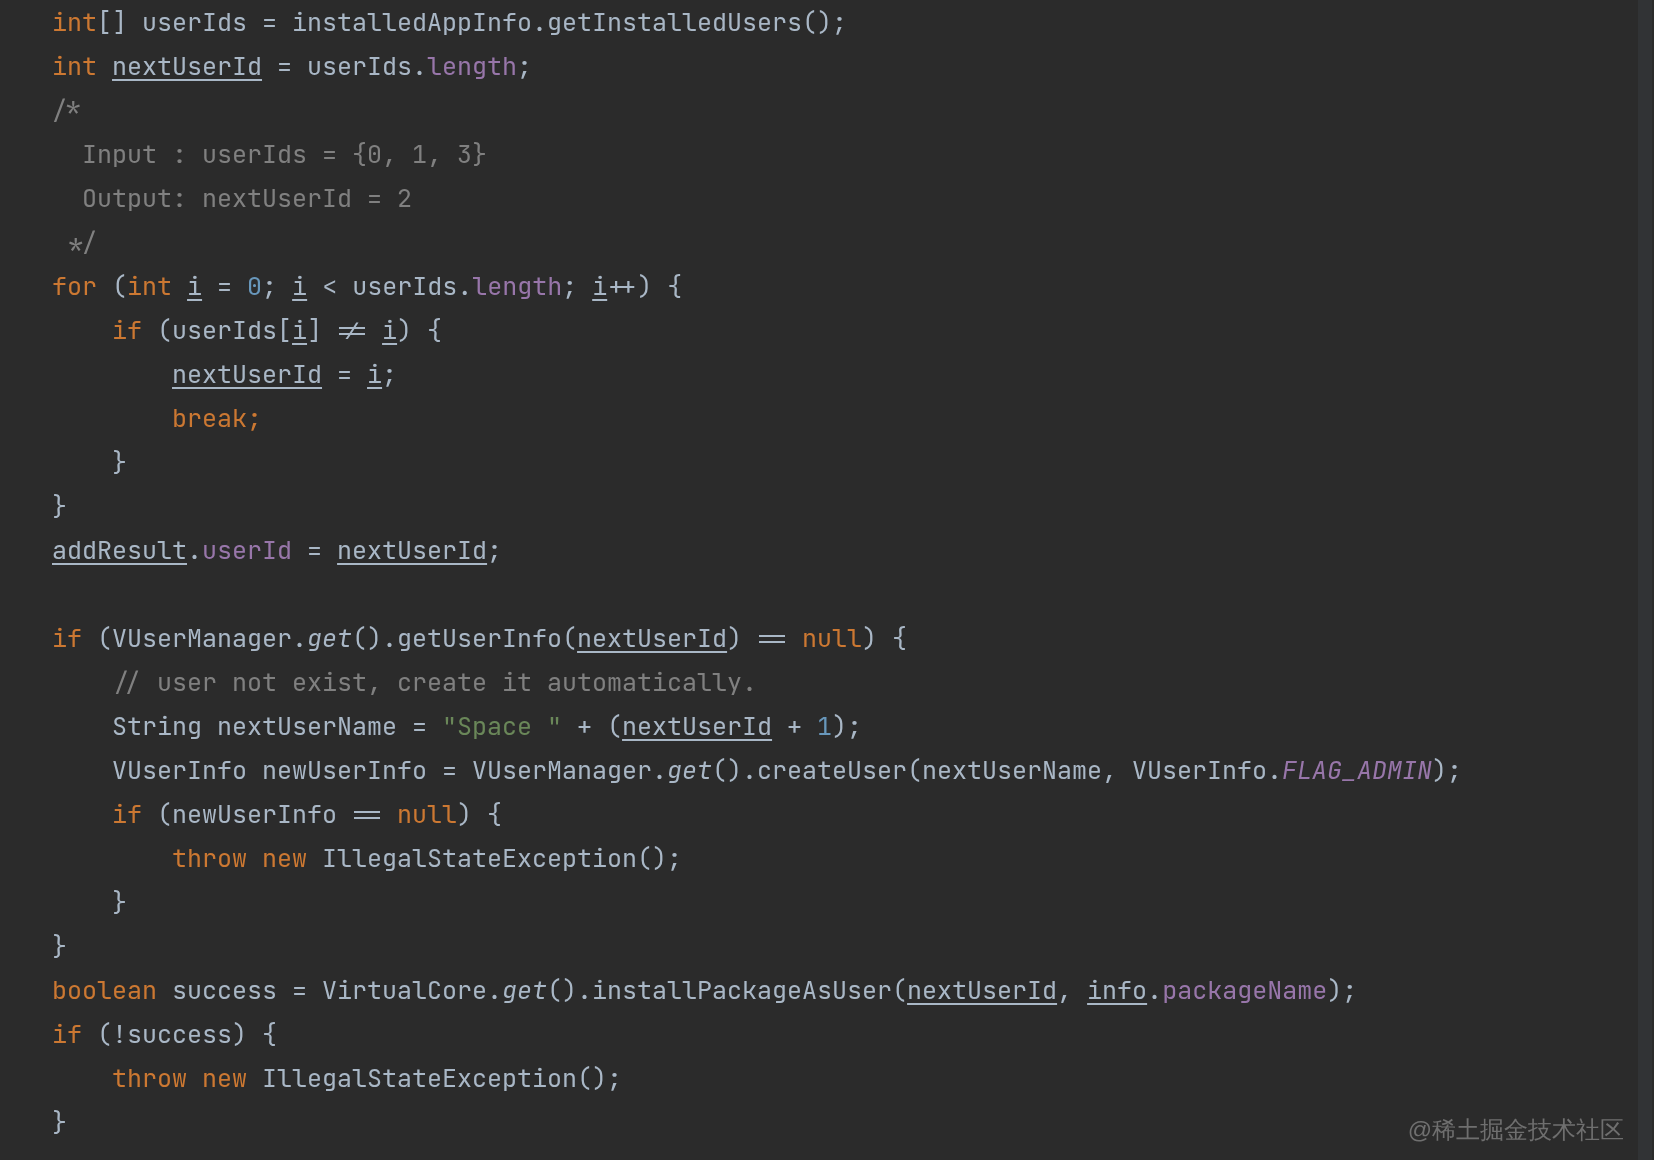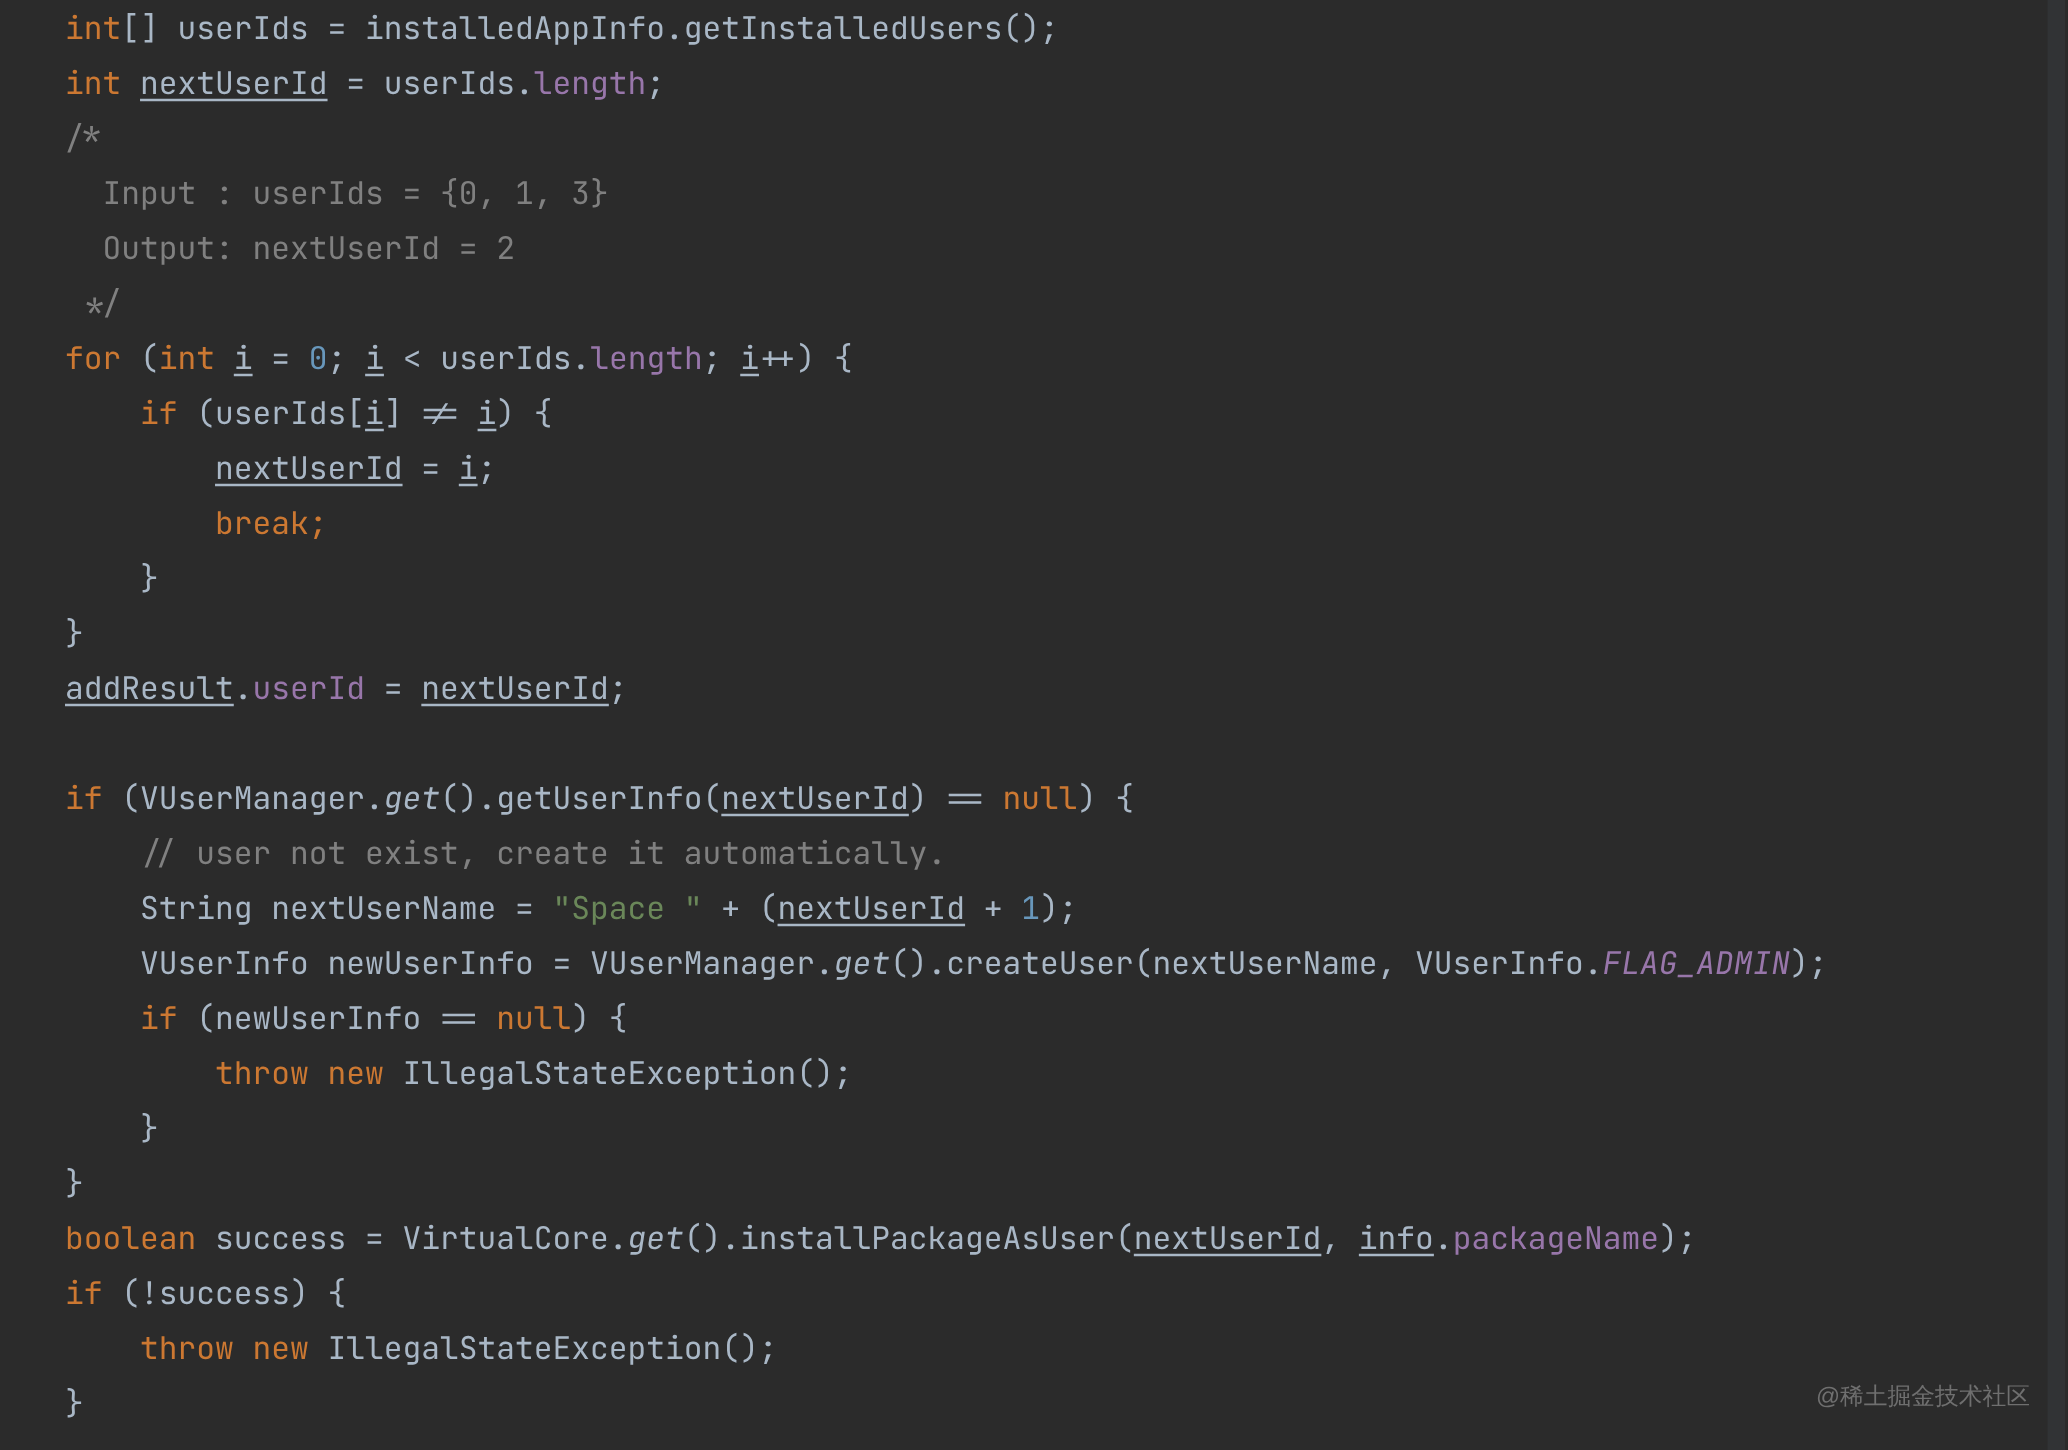--- a/index.html
+++ b/index.html
@@ -7,21 +7,21 @@
   pre.code{margin:0;padding:0 0 0 52px;font-family:"JetBrains Mono","Fira Code",Menlo,Consolas,monospace;font-size:25px;line-height:44px;color:#A9B7C6;white-space:pre}
   .right-gutter{position:absolute;top:0;right:0;width:14px;height:100%;background:#313335}
   .kw{color:#CC7832}
   .num{color:#6897BB}
   .str{color:#6A8759}
   .cmt{color:#808080;font-style:normal}
   .fld{color:#9876AA}
   .stat{color:#9876AA;font-style:italic}
   .ital{font-style:italic}
   .warn{text-decoration:underline;text-decoration-color:#A9B7C6;text-underline-offset:4px}
-  .watermark{position:absolute;right:28px;bottom:30px;color:#6f6f6f;font-family:sans-serif;font-size:19px}
+  .watermark{position:absolute;right:28px;bottom:14px;color:#6f6f6f;font-family:sans-serif;font-size:24px}
 </style>
 </head>
 <body>
 
 <div class="editor">
 <pre class="code"><span class="kw">int</span><span>[] userIds = installedAppInfo.getInstalledUsers();</span>
 <span class="kw">int </span><span class="warn">nextUserId</span><span> = userIds.</span><span class="fld">length</span><span>;</span>
 <span class="cmt">/*</span>
 <span class="cmt">  Input : userIds = {0, 1, 3}</span>
 <span class="cmt">  Output: nextUserId = 2</span>

